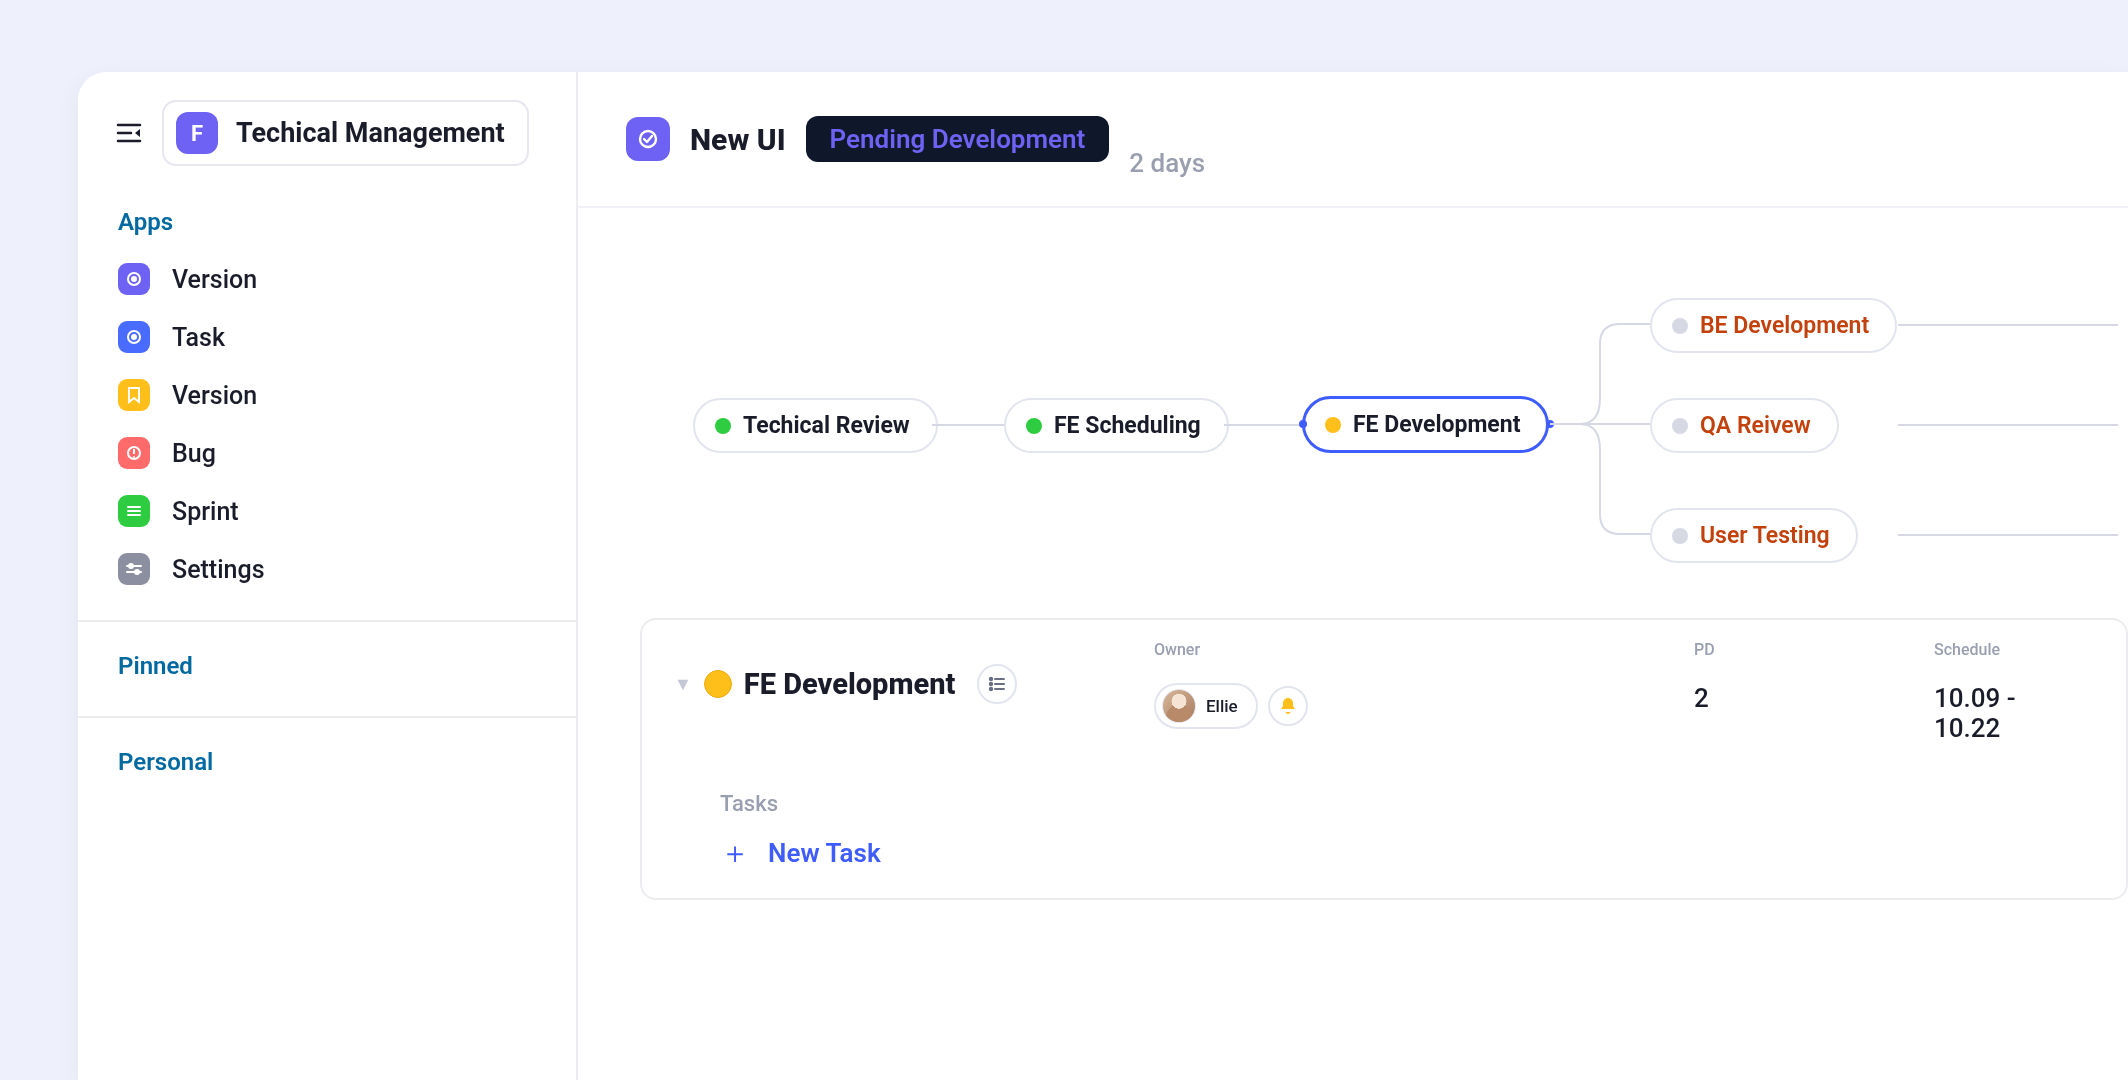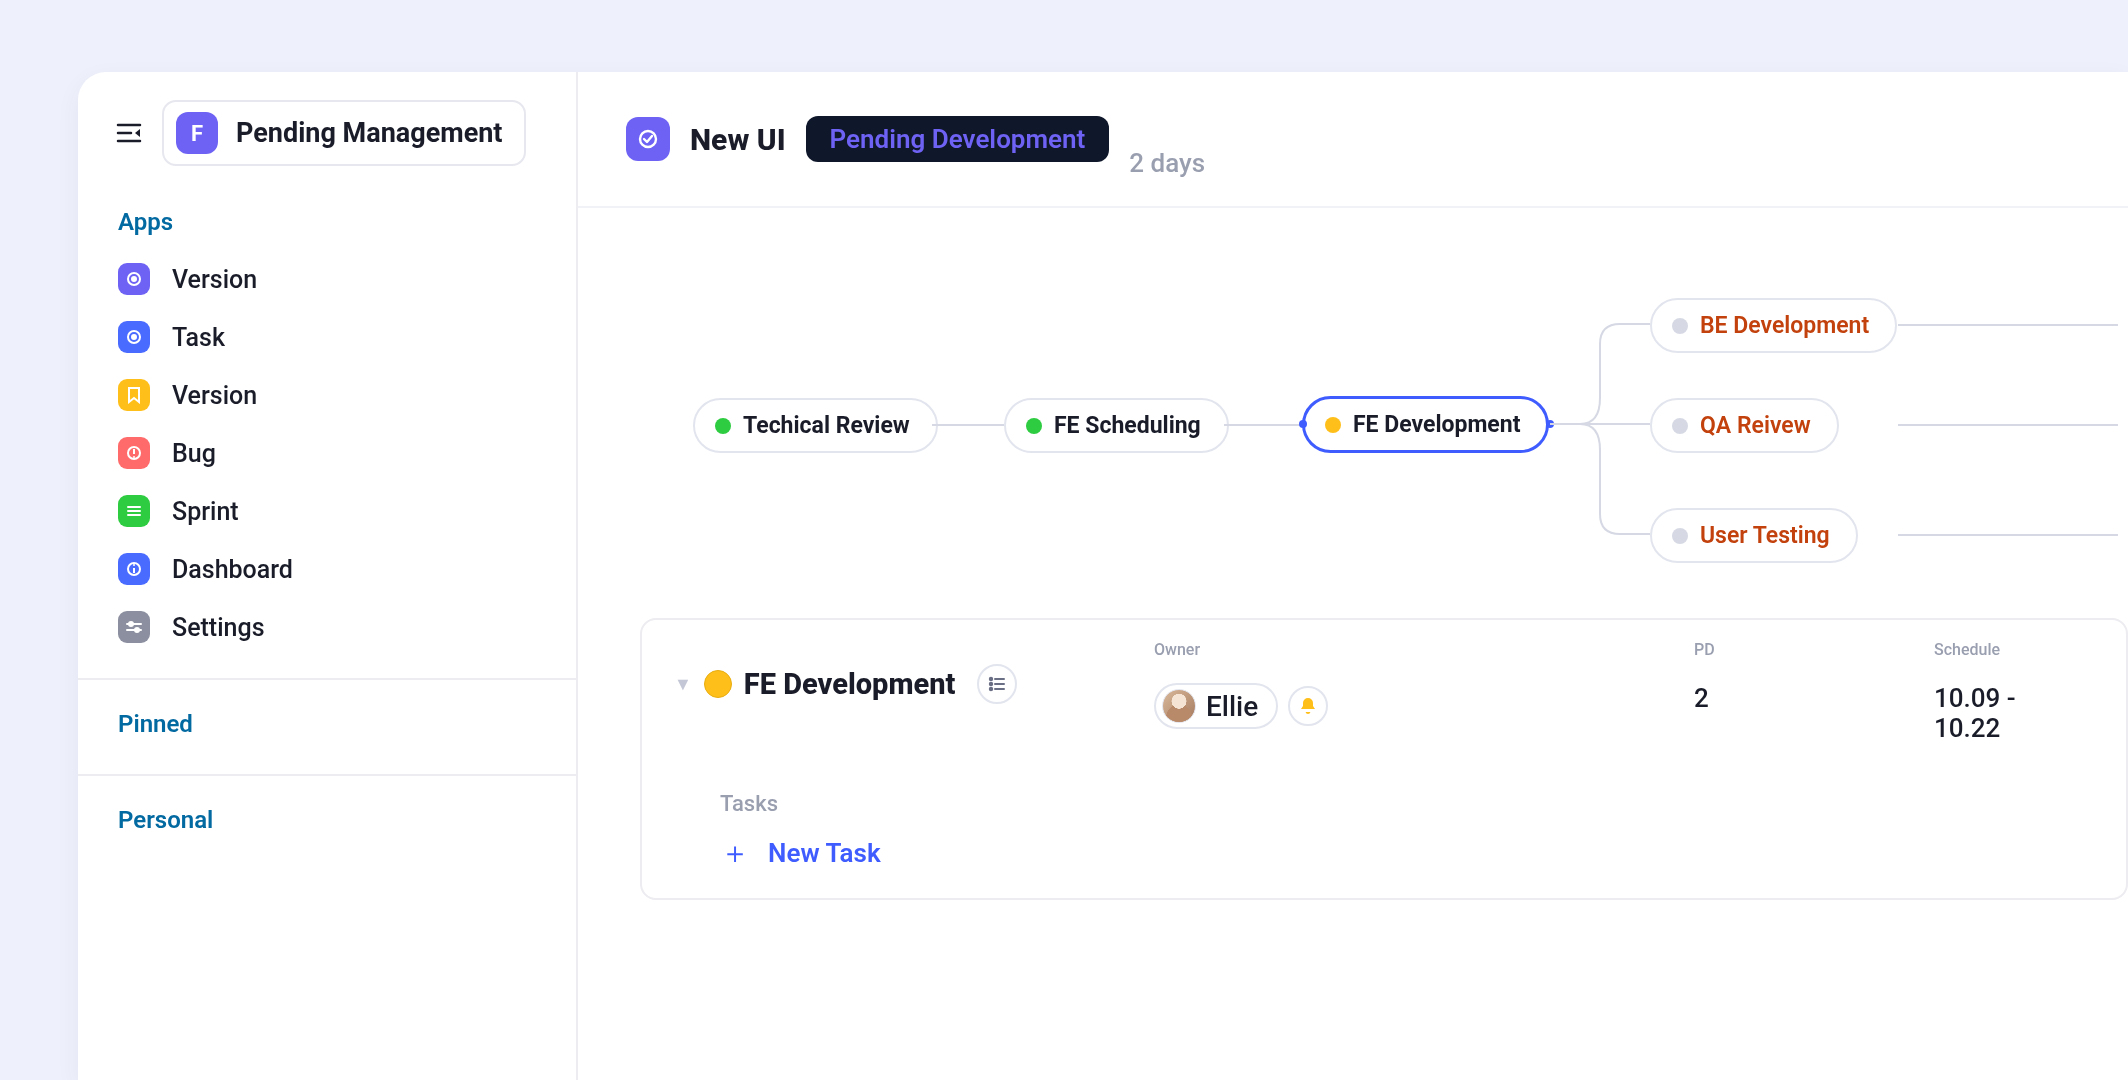--- a/index.html
+++ b/index.html
@@ -240,21 +240,21 @@
       background: linear-gradient(135deg,#d9b89a,#a57a5e);
       border: 1px solid #e3e5ee;
       position: relative;
       overflow: hidden;
     }
     .avatar::after{
       content:""; position:absolute; inset:0;
       background: radial-gradient(circle at 50% 35%, #f5e3d3 0 28%, transparent 29%),
                   radial-gradient(circle at 50% 85%, #b98a6a 0 40%, transparent 41%);
     }
-    .owner-name { font-size: 28px; color:#1a1d29; font-weight:500; }
+    .owner-name { font-size: 17px; color:#1a1d29; font-weight:500; }
     .bell-chip {
       width: 40px; height: 40px;
       border: 2px solid #e3e5ee;
       border-radius: 50%;
       display:flex; align-items:center; justify-content:center;
       color:#ffbf1a;
     }
     .col-value { font-size: 26px; color:#1a1d29; font-weight:500; }
     .tasks-section {
       padding: 24px 40px 30px 78px;
@@ -285,21 +285,21 @@
       <div class="collapse-btn">
         <svg width="26" height="22" viewBox="0 0 26 22" fill="none" stroke="currentColor" stroke-width="2.5" stroke-linecap="round">
           <line x1="2" y1="3" x2="24" y2="3"></line>
           <line x1="2" y1="11" x2="15" y2="11"></line>
           <line x1="2" y1="19" x2="24" y2="19"></line>
           <polyline points="24,7 19,11 24,15" fill="currentColor" stroke="none"></polyline>
         </svg>
       </div>
       <div class="workspace-chip">
         <div class="ws-icon">F</div>
-        <div class="ws-name">Pending Management</div>
+        <div class="ws-name">Techical Management</div>
       </div>
     </div>
 
     <div class="section-label">Apps</div>
     <ul class="nav-list">
       <li class="nav-item">
         <span class="nav-icon" style="background:#6e62f4">
           <svg width="18" height="18" viewBox="0 0 18 18" fill="none" stroke="#fff" stroke-width="2">
               <circle cx="9" cy="9" r="6"></circle>
               <circle cx="9" cy="9" r="2" fill="#fff"></circle>
@@ -336,30 +336,20 @@
       </li>
       <li class="nav-item">
         <span class="nav-icon" style="background:#2ecc40">
           <svg width="18" height="14" viewBox="0 0 18 14" fill="none" stroke="#fff" stroke-width="2" stroke-linecap="round">
               <line x1="3" y1="3" x2="15" y2="3"></line>
               <line x1="3" y1="7" x2="15" y2="7"></line>
               <line x1="3" y1="11" x2="15" y2="11"></line>
             </svg>
         </span>
         <span class="nav-label">Sprint</span>
-      </li>
-      <li class="nav-item">
-        <span class="nav-icon" style="background:#4a6bff">
-          <svg width="16" height="16" viewBox="0 0 16 16" fill="none" stroke="#fff" stroke-width="2">
-              <circle cx="8" cy="8" r="6"></circle>
-              <line x1="8" y1="7" x2="8" y2="12"></line>
-              <circle cx="8" cy="4" r="1" fill="#fff" stroke="none"></circle>
-            </svg>
-        </span>
-        <span class="nav-label">Dashboard</span>
       </li>
       <li class="nav-item">
         <span class="nav-icon" style="background:#8b8f9f">
           <svg width="18" height="14" viewBox="0 0 18 14" fill="none" stroke="#fff" stroke-width="2" stroke-linecap="round">
               <line x1="2" y1="4" x2="16" y2="4"></line>
               <circle cx="6" cy="4" r="2" fill="#fff"></circle>
               <line x1="2" y1="10" x2="16" y2="10"></line>
               <circle cx="12" cy="10" r="2" fill="#fff"></circle>
             </svg>
         </span>

